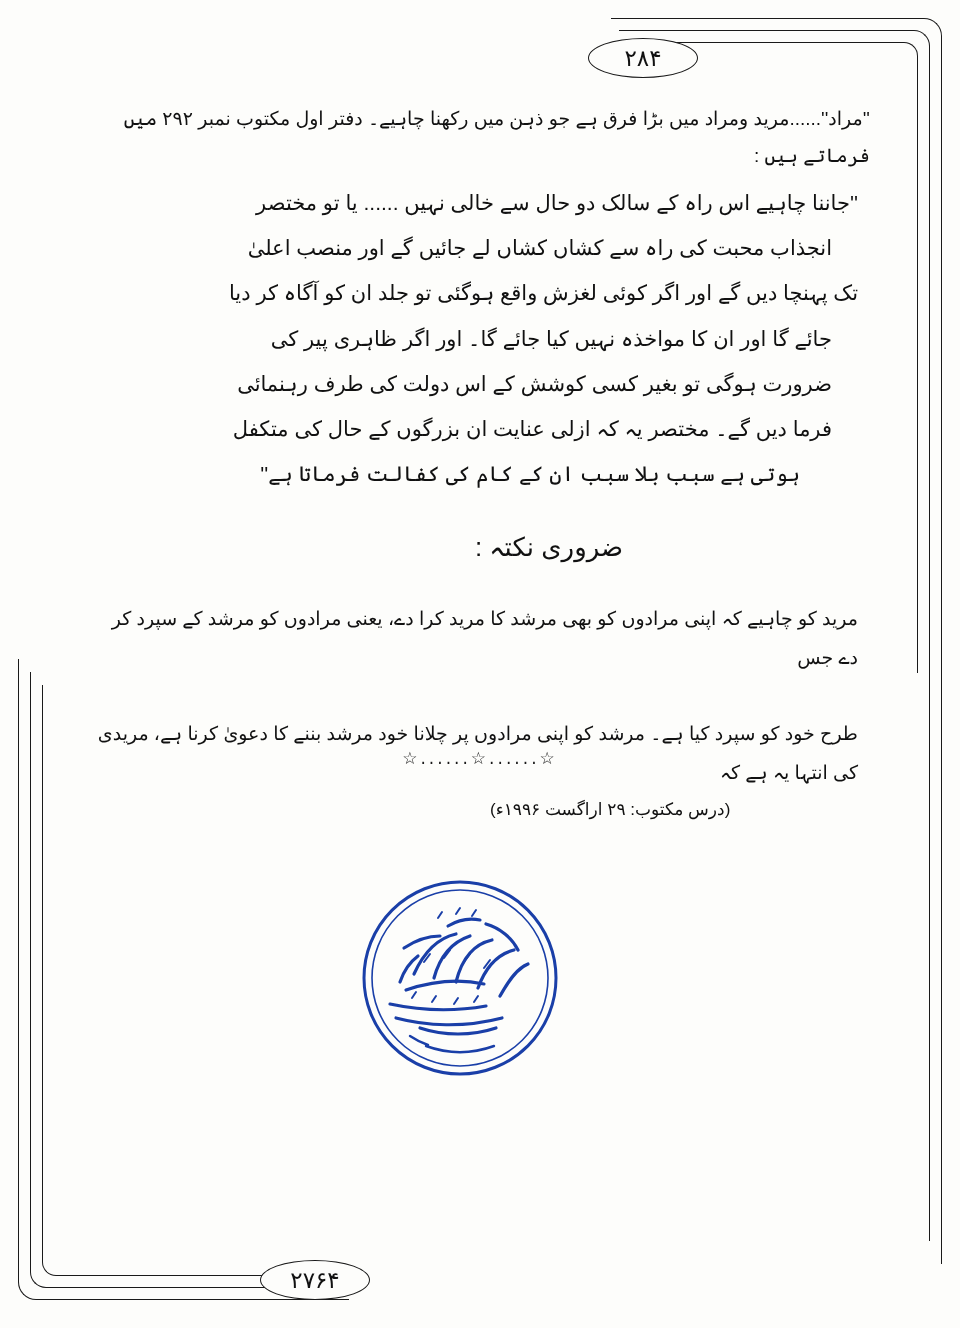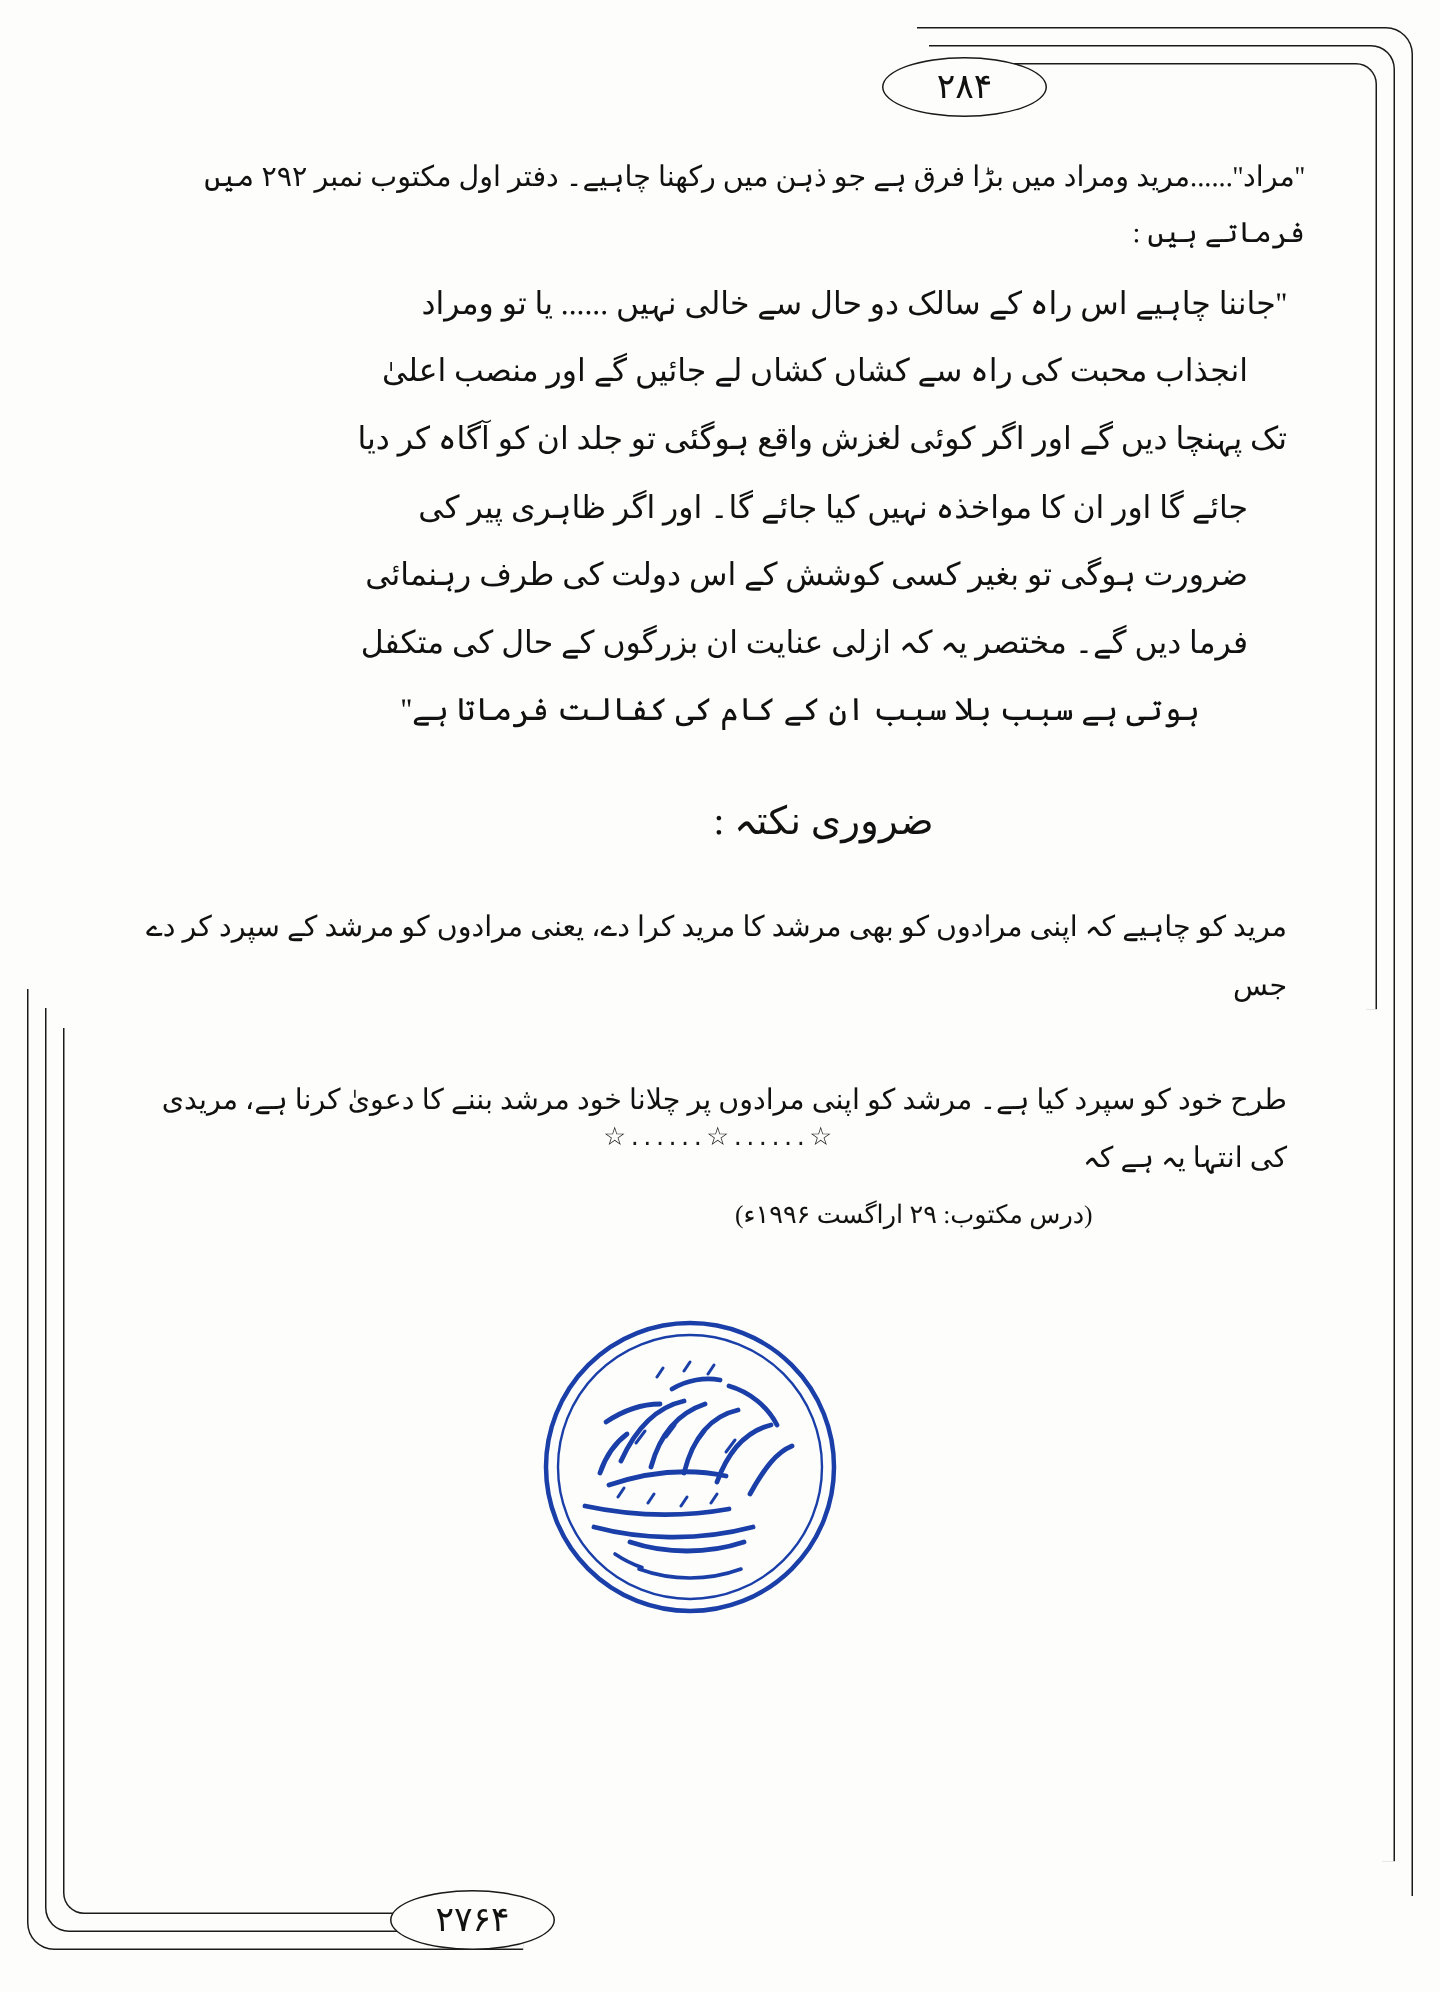--- a/index.html
+++ b/index.html
@@ -113,21 +113,21 @@
   }
 
   
   .content {
     position: absolute;
     top: 100px;
     right: 62px;
     left: 70px;
     direction: rtl;
     text-align: right;
-    font-family: Liberation Serif, serif;
+    font-family: Liberation Sans, sans-serif;
   }
 
   .para-lead {
     font-size: 19px;
     line-height: 1.95;
     margin: 0 0 6px 0;
     padding-left: 24px;
     padding-right: 28px;
   }
 
@@ -216,21 +216,21 @@
   <div class="frame-line bl-3"></div>
 
   <div class="page-num page-num-top">۲۸۴</div>
   <div class="page-num page-num-bottom">۲۷۶۴</div>
 
   <div class="content">
 
     <p class="para-lead">''مراد''......مرید ومراد میں بڑا فرق ہے جو ذہن میں رکھنا چاہیے۔ دفتر اول مکتوب نمبر ۲۹۲ میں فرماتے ہیں :</p>
 
     <div class="quote-block">
-      <span class="line">''جاننا چاہیے اس راہ کے سالک دو حال سے خالی نہیں ...... یا تو ومراد</span>
+      <span class="line">''جاننا چاہیے اس راہ کے سالک دو حال سے خالی نہیں ...... یا تو مختصر</span>
       <span class="line indent-a">انجذاب محبت کی راہ سے کشاں کشاں لے جائیں گے اور منصب اعلیٰ</span>
       <span class="line">تک پہنچا دیں گے اور اگر کوئی لغزش واقع ہوگئی تو جلد ان کو آگاہ کر دیا</span>
       <span class="line indent-a">جائے گا اور ان کا مواخذہ نہیں کیا جائے گا۔ اور اگر ظاہری پیر کی</span>
       <span class="line indent-a">ضرورت ہوگی تو بغیر کسی کوشش کے اس دولت کی طرف رہنمائی</span>
       <span class="line indent-a">فرما دیں گے۔ مختصر یہ کہ ازلی عنایت ان بزرگوں کے حال کی متکفل</span>
       <span class="line indent-b">ہوتی ہے سبب بلا سبب ان کے کام کی کفالت فرماتا ہے''</span>
     </div>
 
     <div class="section-head">ضروری نکتہ :</div>
 

